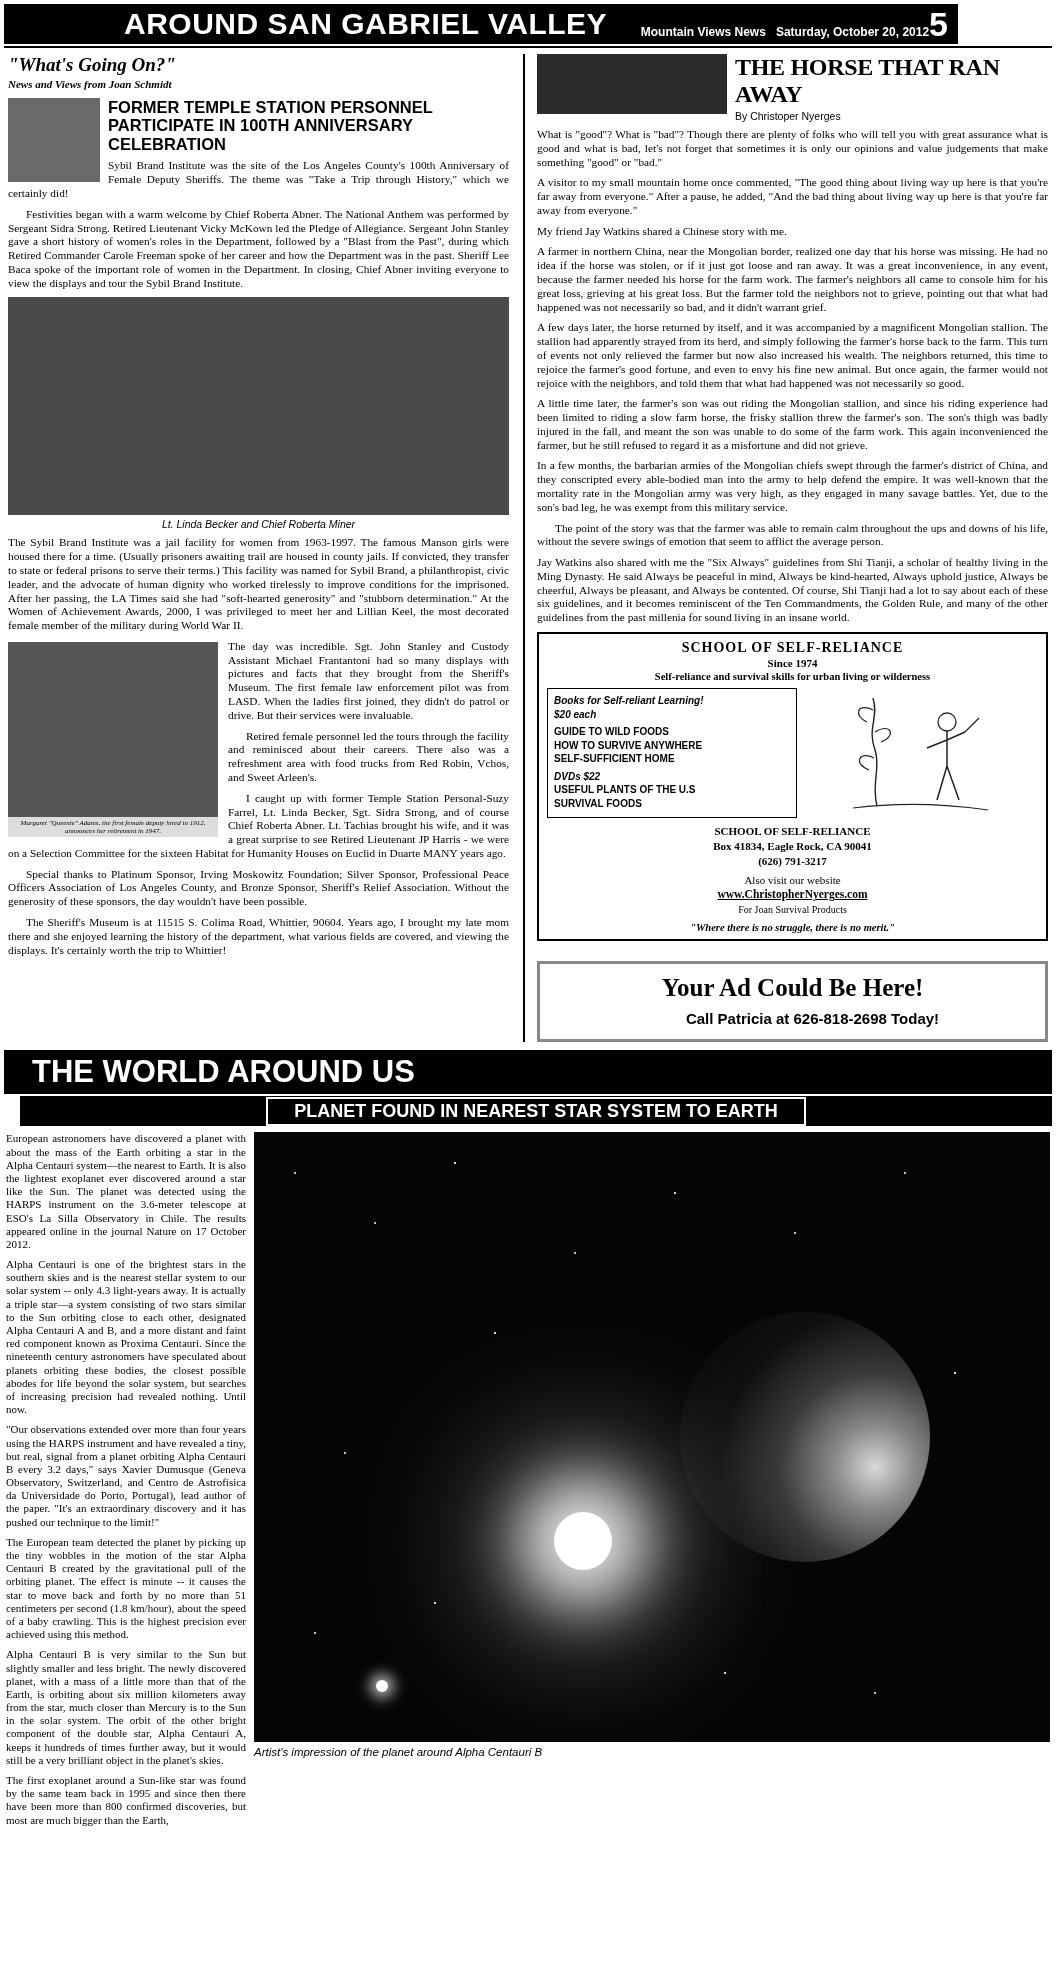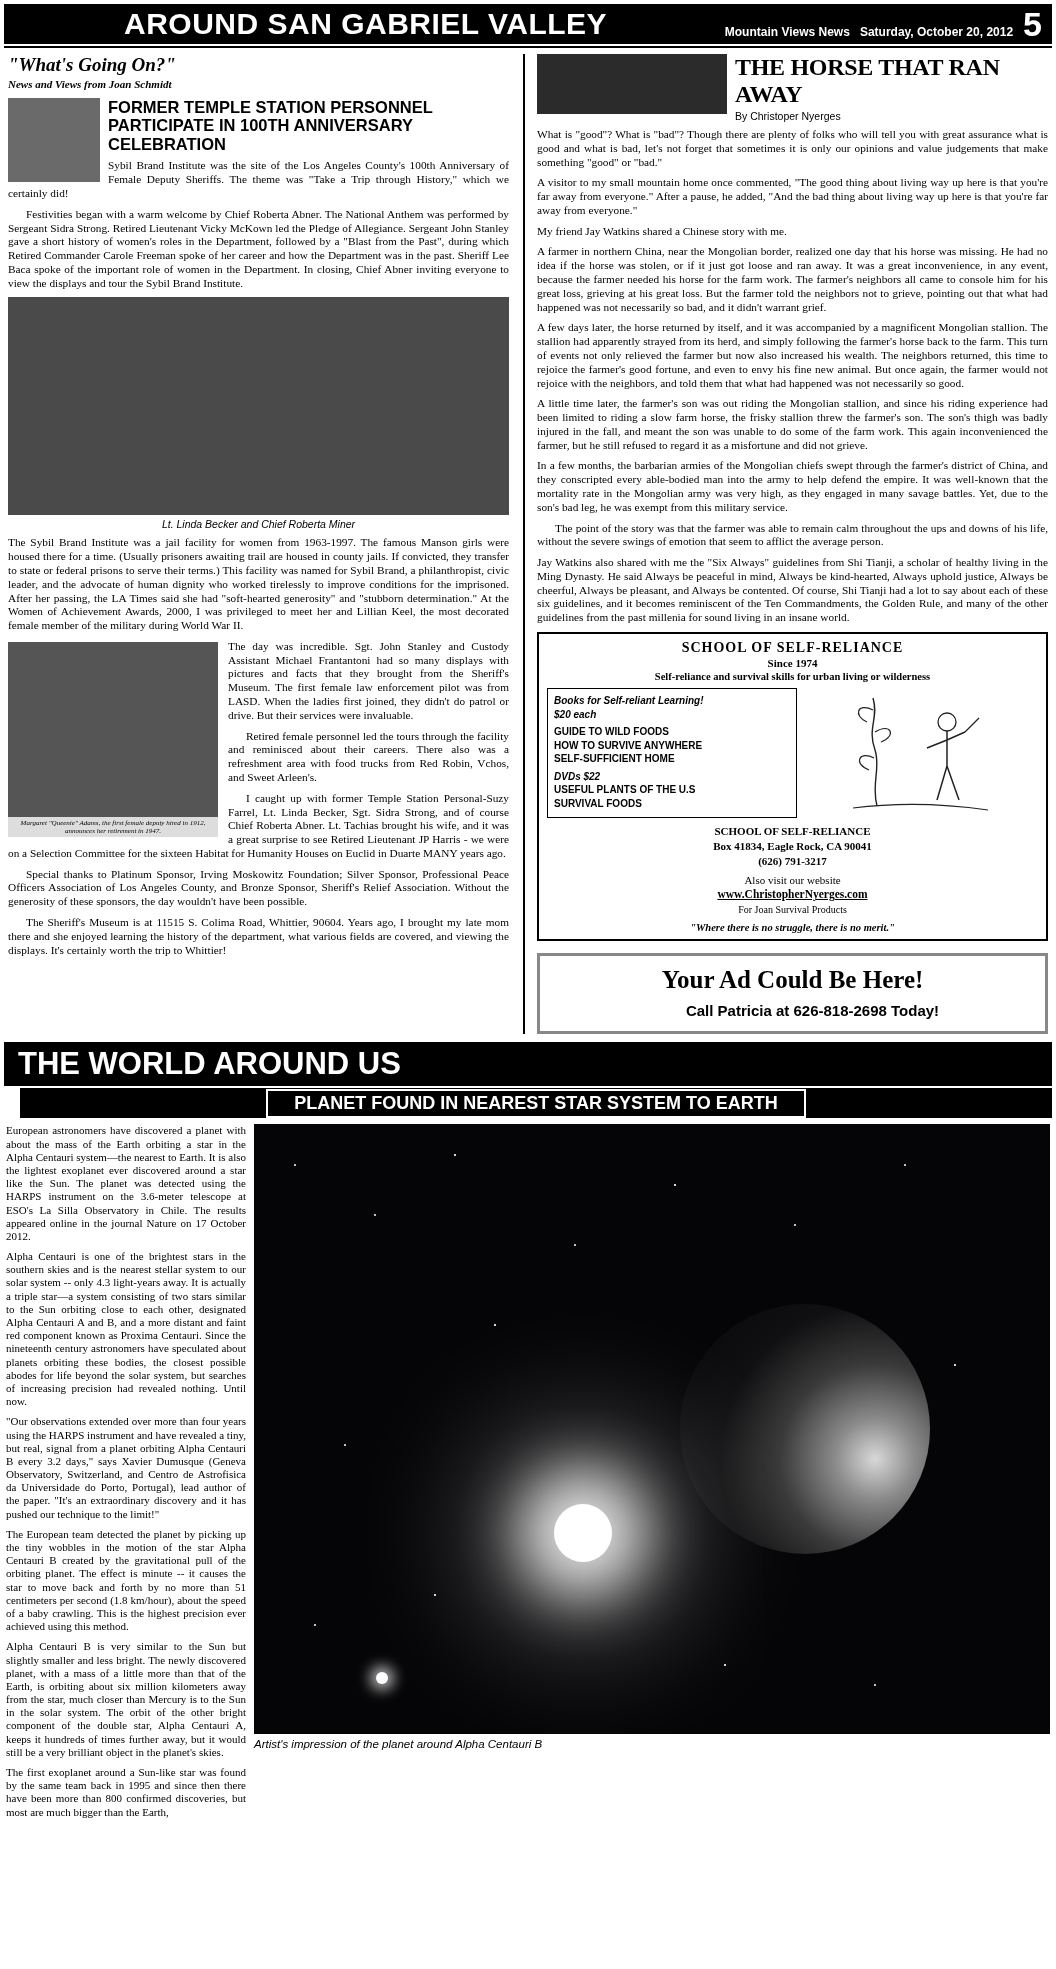--- a/index.html
+++ b/index.html
@@ -1,22 +1,22 @@
 <!DOCTYPE html>
 <html><head>
 <meta charset="utf-8">
 <style>
   html,body{margin:0;padding:0;background:#ffffff;}
   body{width:1056px;font-family:"Liberation Serif",serif;color:#000;}
   .page{width:1056px;position:relative;}
 
   
-  .masthead{background:#000;color:#fff;height:40px;display:flex;align-items:center;justify-content:space-between;padding:0 10px;box-sizing:border-box;margin:4px 12px 0 4px;width:1048px;}
+  .masthead{background:#000;color:#fff;height:40px;display:flex;align-items:center;justify-content:space-between;padding:0 10px;box-sizing:border-box;margin:4px 12px 0 4px;width:954px;}
   .masthead .mh-title{font-family:"Liberation Sans",sans-serif;font-weight:bold;font-size:30px;letter-spacing:.5px;margin-left:110px;}
-  .masthead .mh-right{display:flex;align-items:baseline;gap:10px;}
+  .masthead .mh-right{display:flex;align-items:baseline;gap:0;}
   .masthead .mh-date{font-family:"Liberation Sans",sans-serif;font-weight:bold;font-size:12px;}
   .masthead .mh-page{font-family:"Liberation Sans",sans-serif;font-weight:bold;font-size:34px;line-height:1;}
   .rule{height:2px;background:#000;margin:2px 4px 0 4px;}
 
   
   .cols{display:flex;padding:6px 8px 0 8px;box-sizing:border-box;}
   .colL{width:512px;padding-right:10px;box-sizing:border-box;}
   .colR{width:520px;padding-left:8px;box-sizing:border-box;border-left:0;}
   .vdiv{width:2px;background:#000;margin:0 4px;}
 
@@ -47,26 +47,26 @@
   .ad-self .inner{display:flex;}
   .ad-self .boxlist{border:1.5px solid #000;padding:5px 6px;font-family:"Liberation Sans",sans-serif;font-weight:bold;font-size:10px;line-height:1.35;width:250px;box-sizing:border-box;}
   .ad-self .boxlist .it{font-style:italic;}
   .ad-self .art{flex:1;display:flex;align-items:center;justify-content:center;}
   .ad-self .foot{text-align:center;font-family:"Liberation Serif",serif;font-size:11px;margin-top:6px;line-height:1.35;}
   .ad-self .foot .b{font-weight:bold;}
   .ad-self .url{font-weight:bold;text-decoration:underline;font-size:11.5px;}
   .ad-self .quote{font-family:"Liberation Serif",serif;font-weight:bold;font-style:italic;font-size:10.5px;text-align:center;margin-top:6px;}
 
   
-  .ad-yours{border:3px solid #888;margin-top:12px;padding:10px 0 12px 0;text-align:center;background:#fff;}
+  .ad-yours{border:3px solid #888;margin-top:20px;padding:10px 0 12px 0;text-align:center;background:#fff;}
   .ad-yours .l1{font-family:"Liberation Serif",serif;font-weight:bold;font-size:25px;margin-bottom:8px;}
   .ad-yours .l2{font-family:"Liberation Sans",sans-serif;font-weight:bold;font-size:15px;padding-left:40px;}
 
   
-  .waubar{background:#000;color:#fff;margin:8px 4px 0 4px;height:44px;display:flex;align-items:center;padding-left:14px;box-sizing:border-box;}
+  .waubar{background:#000;color:#fff;margin:8px 4px 0 4px;height:44px;display:flex;align-items:center;padding-left:28px;box-sizing:border-box;}
   .waubar span{font-family:"Liberation Sans",sans-serif;font-weight:bold;font-size:31px;}
   .lookup{margin:3px 4px 0 4px;background:#0d0d0d;height:96px;position:relative;overflow:hidden;border:1px solid #000;}
   .lookup .lu-text{position:absolute;left:120px;top:12px;color:#fff;font-family:"Liberation Serif",serif;font-size:55px;letter-spacing:2px;}
   .lookup .lu-with{position:absolute;left:548px;top:58px;color:#fff;font-family:"Liberation Sans",sans-serif;font-size:19px;}
   .lookup .lu-face{position:absolute;right:14px;top:6px;width:88px;height:84px;background:#bdbdbd;border-radius:3px;}
   .lookup .star{position:absolute;background:#fff;border-radius:50%;}
   .planetbar{margin:2px 4px 0 20px;background:#000;height:30px;display:flex;align-items:center;justify-content:center;position:relative;}
   .planetbar .pb-inner{border:2px solid #fff;color:#fff;font-family:"Liberation Sans",sans-serif;font-weight:bold;font-size:18px;padding:2px 26px;}
 
   .wau-cols{display:flex;margin:6px 6px 0 6px;}

